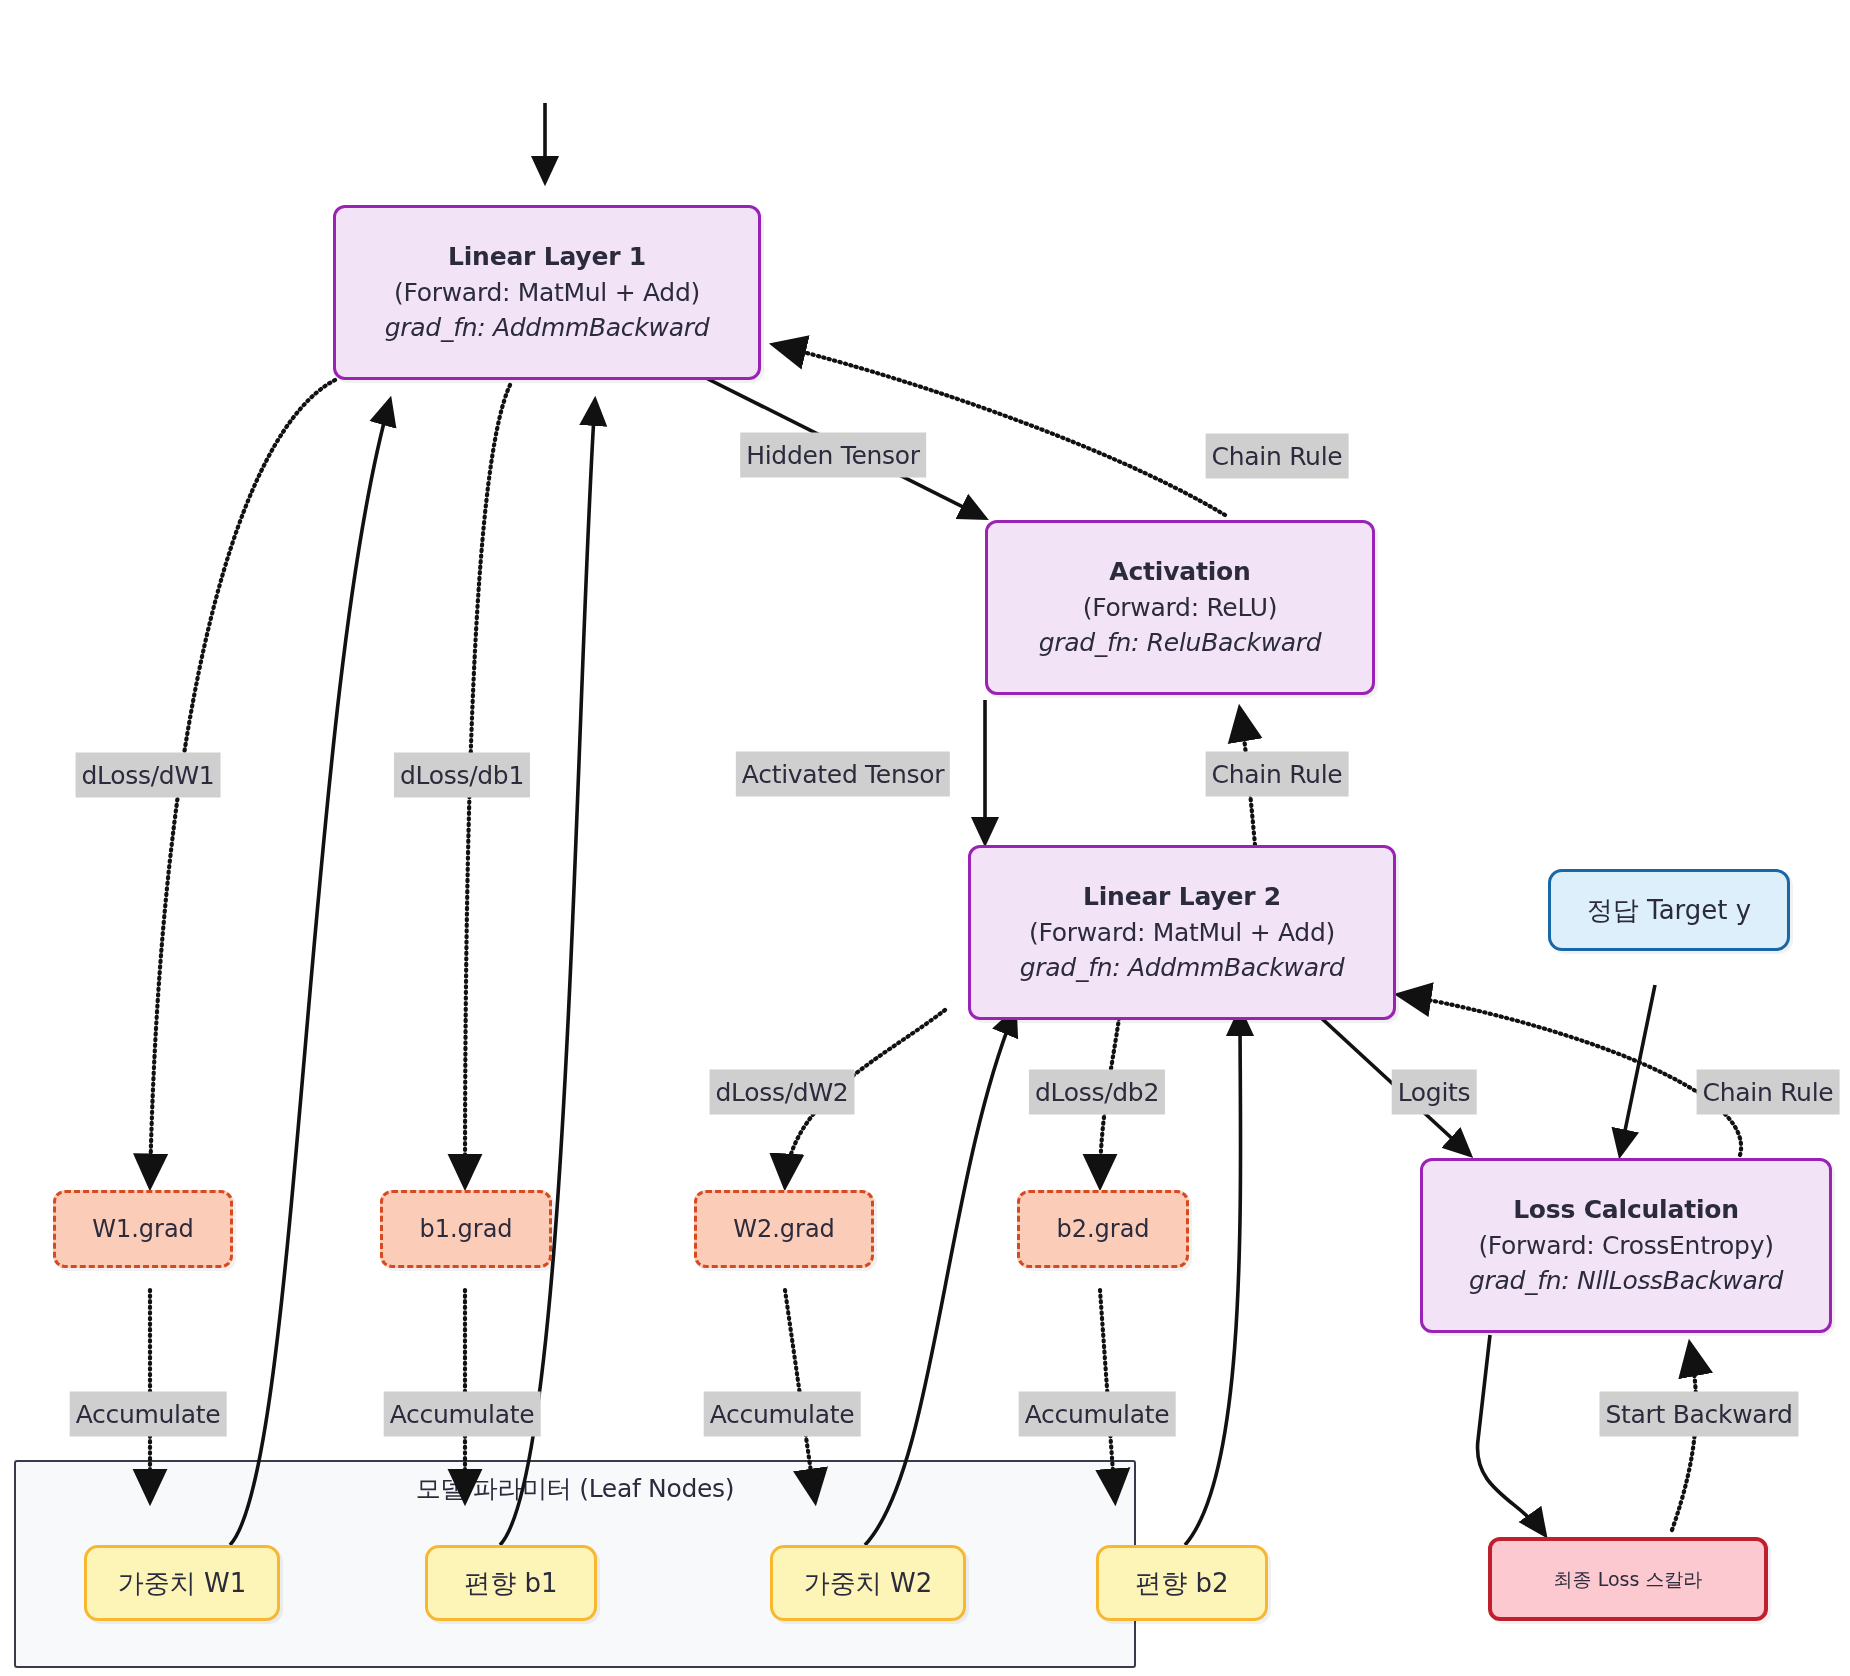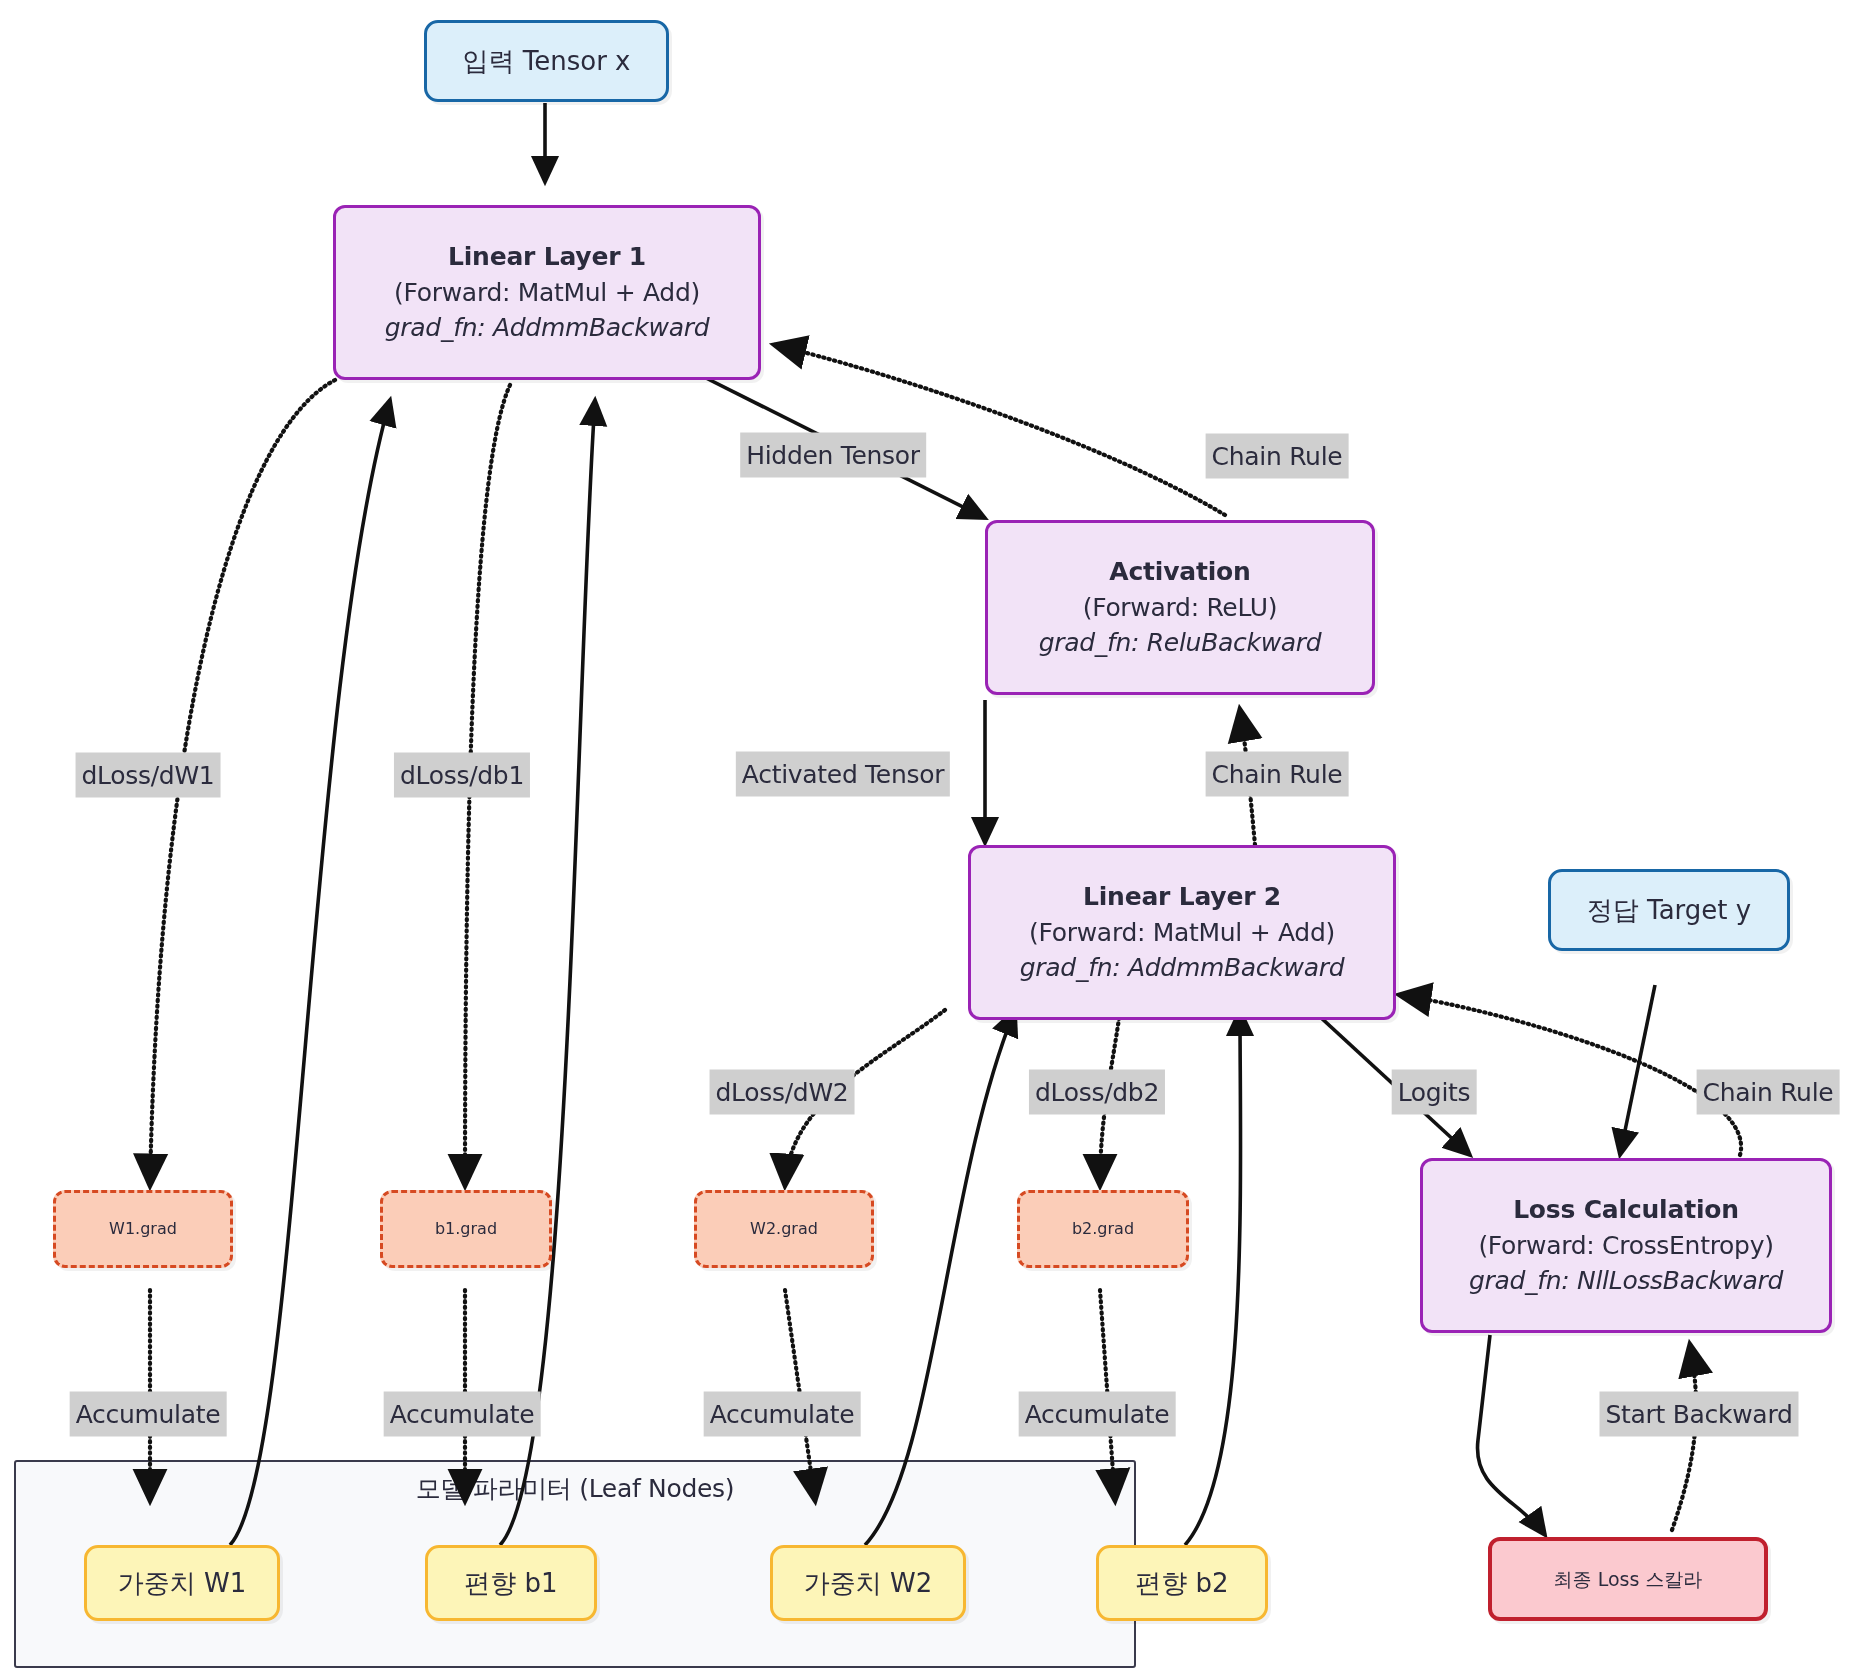--- a/index.html
+++ b/index.html
@@ -20,21 +20,21 @@
     box-shadow: 3px 3px 0 rgba(0,0,0,0.055);
     line-height:1.42;
   }
   .node .ttl { font-weight:bold; font-size:25px; letter-spacing:-0.2px; }
   .node .sub { font-size:25px; letter-spacing:-0.3px; white-space:nowrap; }
   .node .gfn { font-size:25px; font-style:italic; letter-spacing:-0.3px; white-space:nowrap; }
 
   
   .io      { background:#dceffa; border:3px solid #1867a6; border-radius:14px; font-size:26px; }
   .op      { background:#f2e3f7; border:3.5px solid #9a23b5; border-radius:12px; }
-  .grad    { background:#fbcdb8; border:3.5px dashed #d64a22; border-radius:12px; font-size:16px; }
+  .grad    { background:#fbcdb8; border:3.5px dashed #d64a22; border-radius:12px; font-size:24px; }
   .param   { background:#fdf5b8; border:3.5px solid #f7b731; border-radius:14px; font-size:26px; }
   .loss    { background:#fbc9cf; border:4px solid #c0202e; border-radius:12px; font-size:19px; }
 
   
   .subgraph {
     position:absolute;
     background:#f8f9fb;
     border:2px solid #3a3a4c;
     border-radius:3px;
   }
@@ -115,23 +115,20 @@
 
       <path d="M1120,1012 C1110,1080 1100,1120 1100,1185" marker-end="url(#ahd)"></path>
 
       <path d="M150,1290 L150,1500" marker-end="url(#ahd)"></path>
       <path d="M465,1290 L465,1500" marker-end="url(#ahd)"></path>
       <path d="M785,1290 L815,1500" marker-end="url(#ahd)"></path>
       <path d="M1100,1290 L1115,1500" marker-end="url(#ahd)"></path>
     </g>
   </svg>
 
-  <div class="node io" style="left:424px; top:20px; width:245px; height:82px;">
-    <div>입력 Tensor x</div>
-  </div>
 
   <div class="node op" style="left:333px; top:205px; width:428px; height:175px;">
     <div class="ttl">Linear Layer 1</div>
     <div class="sub">(Forward: MatMul + Add)</div>
     <div class="gfn">grad_fn: AddmmBackward</div>
   </div>
 
   <div class="node op" style="left:985px; top:520px; width:390px; height:175px;">
     <div class="ttl">Activation</div>
     <div class="sub">(Forward: ReLU)</div>

